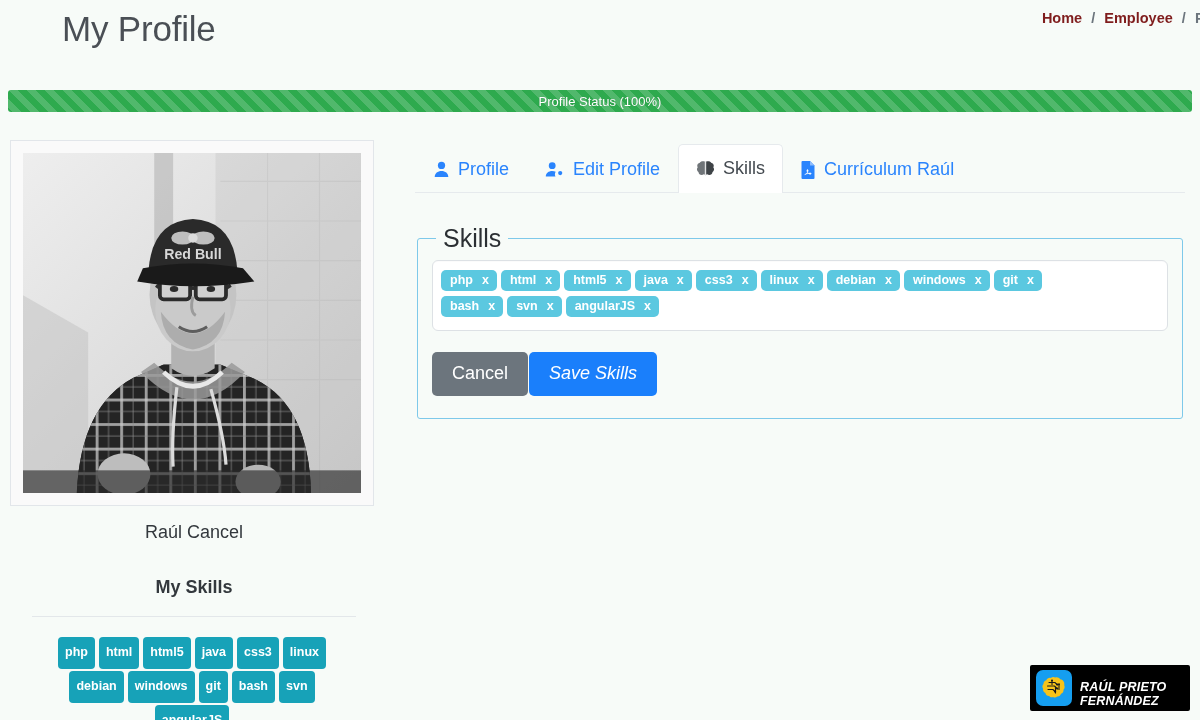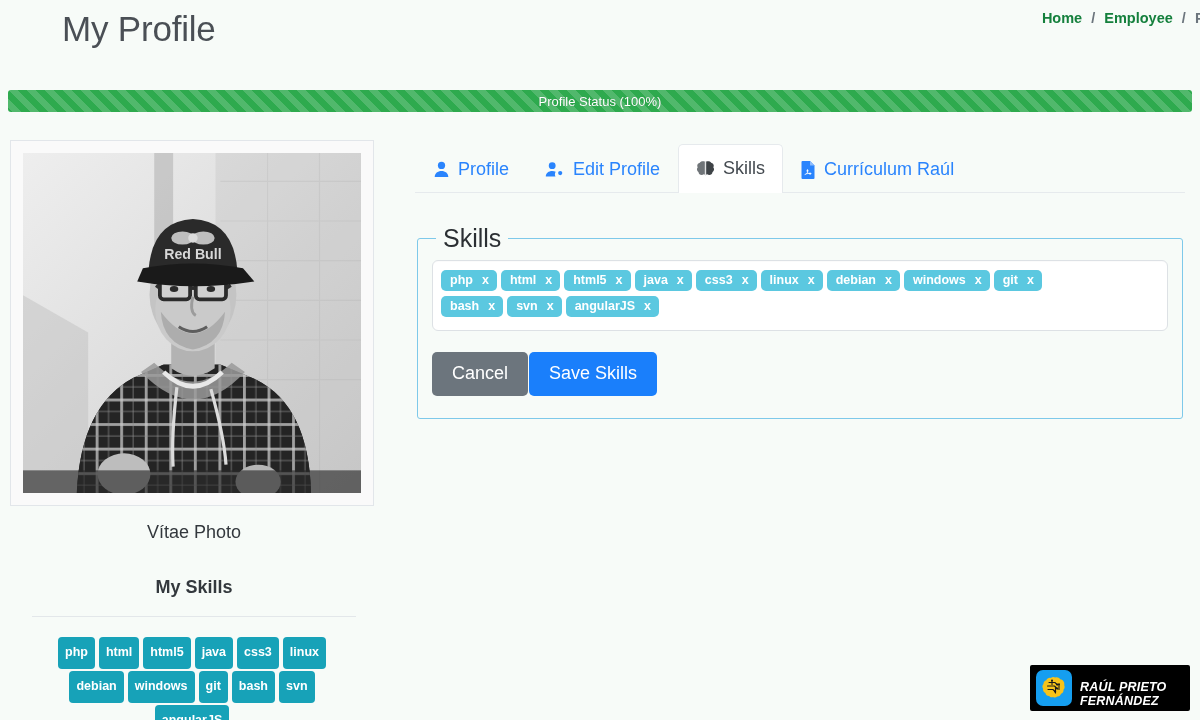--- a/index.html
+++ b/index.html
@@ -19,21 +19,21 @@
   .page-title {
     position: absolute; left: 10px; top: 9px;
     font-size: 35px; font-weight: 400; color: #4a4f55;
     letter-spacing: -0.2px;
   }
   .breadcrumb {
     position: absolute; right: 12px; top: 10px;
     font-size: 14.5px; font-weight: bold;
     color: #6c757d; white-space: nowrap;
   }
-  .breadcrumb .crumb-link { color: #15803d; text-decoration: none; }
+  .breadcrumb .crumb-link { color: #7f1d1d; text-decoration: none; }
   .breadcrumb .crumb-sep { color: #6c757d; font-weight: bold; margin: 0 5px; }
   .breadcrumb .crumb-current { color: #6c757d; }
 
   
   .progress-wrap {
     position: absolute; left: 8px; top: 90px;
     width: 1184px; height: 22px;
     border-radius: 3px; overflow: hidden;
     background: #e9ecef;
   }
@@ -139,21 +139,21 @@
   .btn-row {
     margin-top: 21px; display: flex; justify-content: flex-start; gap: 1px;
   }
   .btn {
     border: none; border-radius: 5px; cursor: pointer;
     font-size: 18px; color: #fff;
     padding: 11px 20px 12px 20px;
     font-family: "Liberation Sans", sans-serif;
   }
   .btn-cancel { background: #6c757d; }
-  .btn-save { background: #1a7ffb; }
+  .btn-save { background: #1a7ffb; font-style: italic; }
 
   
   .watermark {
     position: absolute; left: 1030px; top: 665px;
     width: 160px; height: 46px;
     background: #000; border-radius: 2px;
     display: flex; align-items: center; padding: 4px 6px;
   }
   .wm-badge {
     width: 36px; height: 36px; border-radius: 7px;
@@ -272,21 +272,21 @@
             <circle cx="181" cy="90" r="5" fill="#efefef"></circle>
           </g>
 
           <ellipse cx="108" cy="340" rx="28" ry="22" fill="#bdbdbd"></ellipse>
           <ellipse cx="250" cy="348" rx="24" ry="18" fill="#b5b5b5"></ellipse>
           <rect x="0" y="336" width="360" height="24" fill="#2b2b2b" opacity=".65"></rect>
         </svg>
       </div>
     </div>
 
-    <div class="photo-caption">Vítae Photo</div>
+    <div class="photo-caption">Raúl Cancel</div>
     <div class="skills-heading">My Skills</div>
     <div class="side-divider"></div>
     <div class="side-badges">
       <span class="side-badge">php</span><span class="side-badge">html</span><span class="side-badge">html5</span><span class="side-badge">java</span><span class="side-badge">css3</span><span class="side-badge">linux</span><br><span class="side-badge">debian</span><span class="side-badge">windows</span><span class="side-badge">git</span><span class="side-badge">bash</span><span class="side-badge">svn</span><br><span class="side-badge">angularJS</span>
     </div>
   </div>
 
   <div class="right-col">
 
     <div class="tabs">

